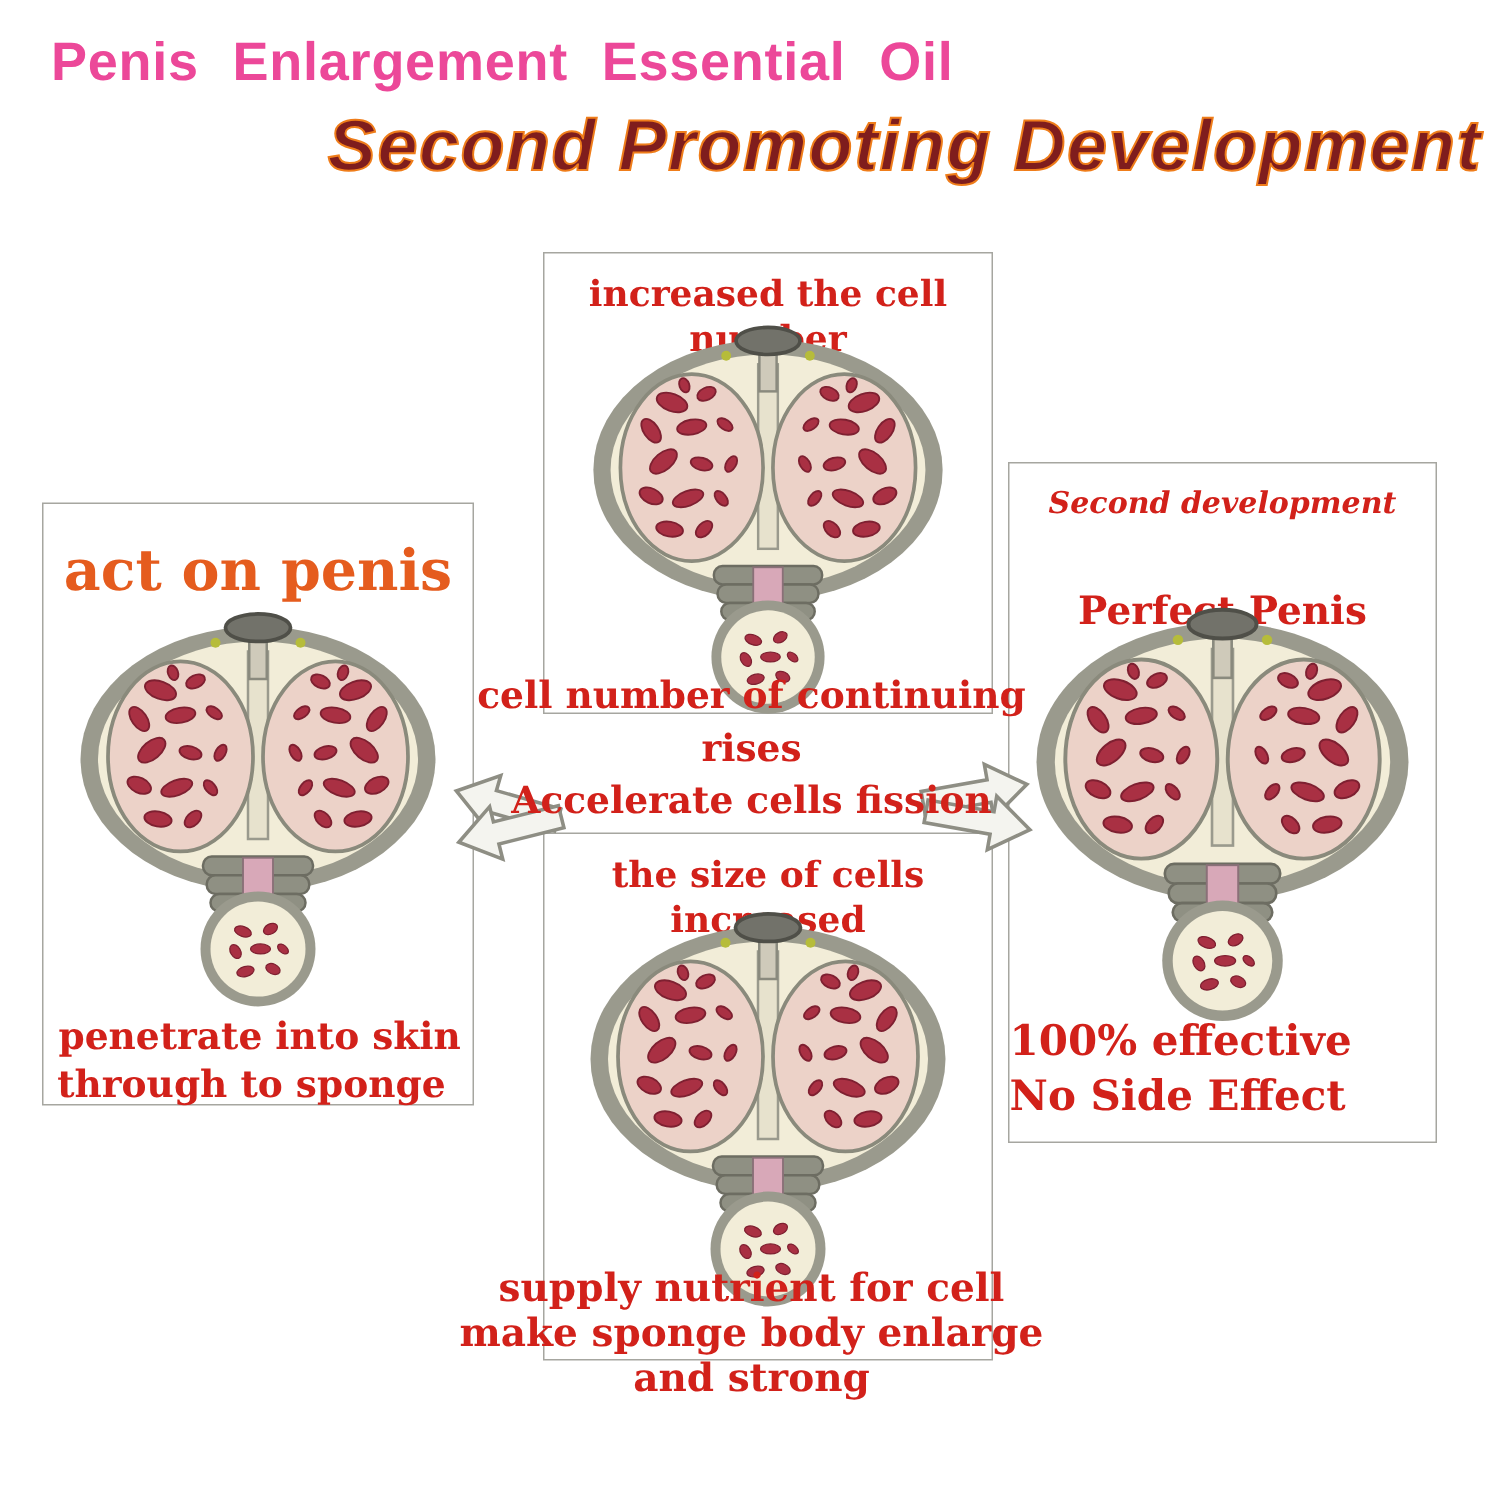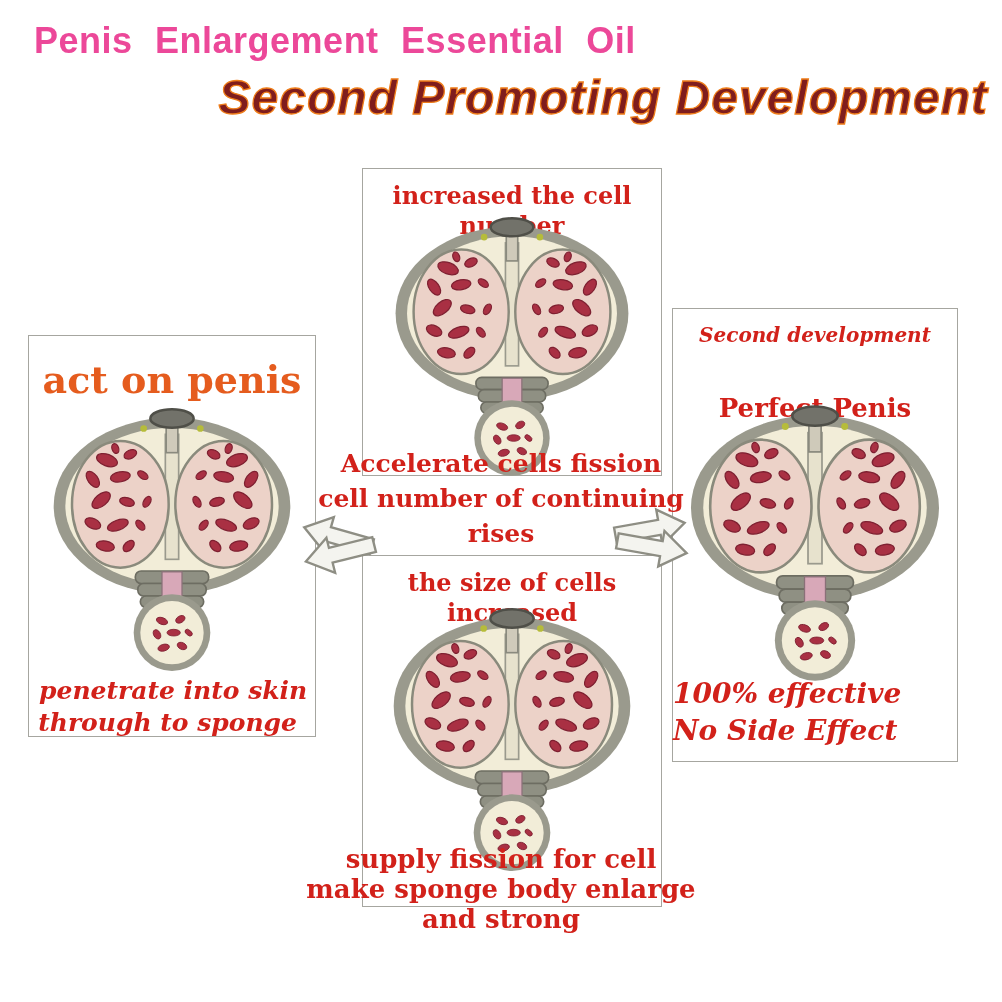--- a/index.html
+++ b/index.html
@@ -31,21 +31,21 @@
   .t-left{top:20px;font-size:38px;}
   .t-right1{top:14px;font-size:20px;font-style:italic;}
   .t-right2{top:52px;font-size:26px;margin-top:31px;}
 
   svg.anatomy{position:absolute;left:50%;transform:translateX(-50%);}
   .anat-left{top:70px;width:250px;}
   .anat-top{top:46px;width:246px;}
   .anat-bottom{top:50px;width:250px;}
   .anat-right{top:94px;width:262px;}
 
-  .cap{position:absolute;font-size:25px;line-height:1.2;font-style:italic;}
+  .cap{position:absolute;font-size:25px;line-height:1.2;}
   .cap-left1{top:340px;left:10px;}
   .cap-left2{top:372px;right:18px;}
   .cap-right{left:0;bottom:12px;width:100%;text-align:left;font-size:28px;line-height:1.3;}
 
   .center-text{position:absolute;left:301px;top:446px;width:400px;text-align:center;
     font-size:25px;line-height:1.4;z-index:6;}
   .bottom-caption{position:absolute;left:281px;top:845px;width:440px;text-align:center;
     font-size:26px;line-height:1.15;z-index:6;}
 
   svg.arrow{position:absolute;width:76px;height:46px;z-index:5;}
@@ -133,22 +133,22 @@
   </div>
 
   <div class="panel panel-top">
     <div class="panel-title t-top red">increased the cell number</div>
     <svg class="anatomy anat-top" viewBox="0 0 300 322">
         <use href="#anatomy"></use>
       </svg>
   </div>
 
   <div class="center-text red">
+    <div>cell number of continuing rises</div>
     <div>Accelerate cells fission</div>
-    <div>cell number of continuing rises</div>
   </div>
 
   <svg class="arrow arrow-l1" viewBox="0 0 80 46">
     <path d="M3 23 L30 4 L30 15 L77 15 L77 31 L30 31 L30 42 Z"></path>
   </svg>
   <svg class="arrow arrow-l2" viewBox="0 0 80 46">
     <path d="M3 23 L30 4 L30 15 L77 15 L77 31 L30 31 L30 42 Z"></path>
   </svg>
   <svg class="arrow arrow-r1" viewBox="0 0 80 46">
     <path d="M77 23 L50 4 L50 15 L3 15 L3 31 L50 31 L50 42 Z"></path>
@@ -158,21 +158,21 @@
   </svg>
 
   <div class="panel panel-bottom">
     <div class="panel-title t-bottom red">the size of cells increased</div>
     <svg class="anatomy anat-bottom" viewBox="0 0 300 322">
         <use href="#anatomy"></use>
       </svg>
   </div>
 
   <div class="bottom-caption red">
-    <div>supply fission for cell</div>
+    <div>supply nutrient for cell</div>
     <div>make sponge body enlarge  and strong</div>
   </div>
 
   <div class="panel panel-right">
     <div class="panel-title t-right1 red">Second development</div>
     <div class="panel-title t-right2 red">Perfect Penis</div>
     <svg class="anatomy anat-right" viewBox="0 0 300 322">
         <use href="#anatomy"></use>
       </svg>
     <div class="cap cap-right red">

